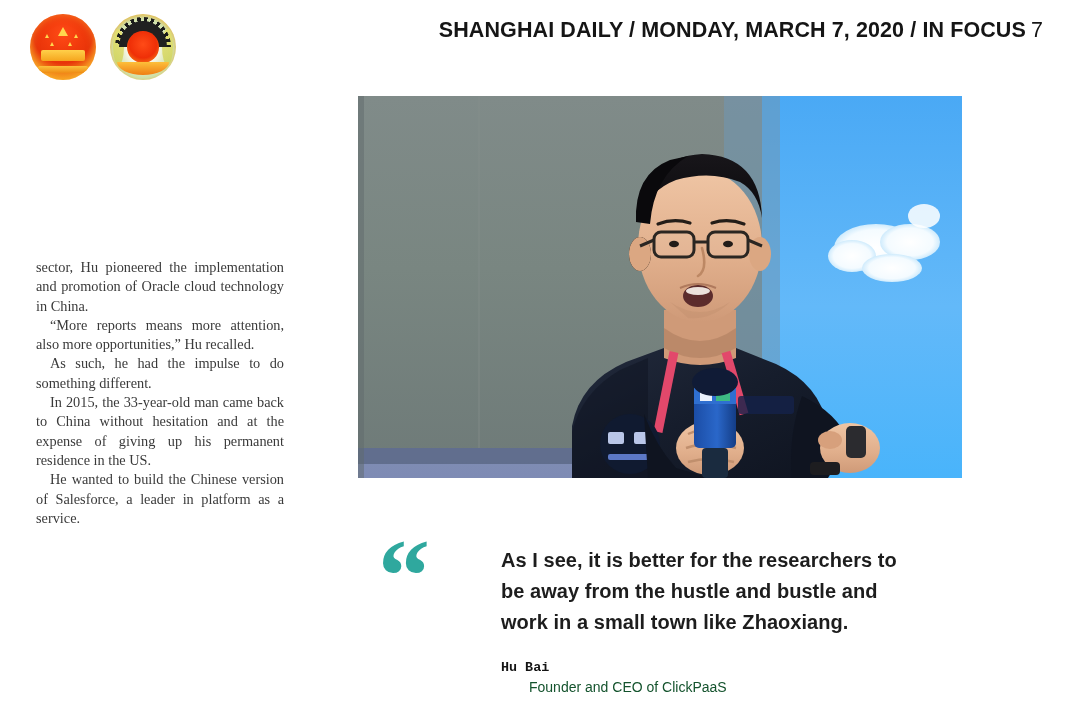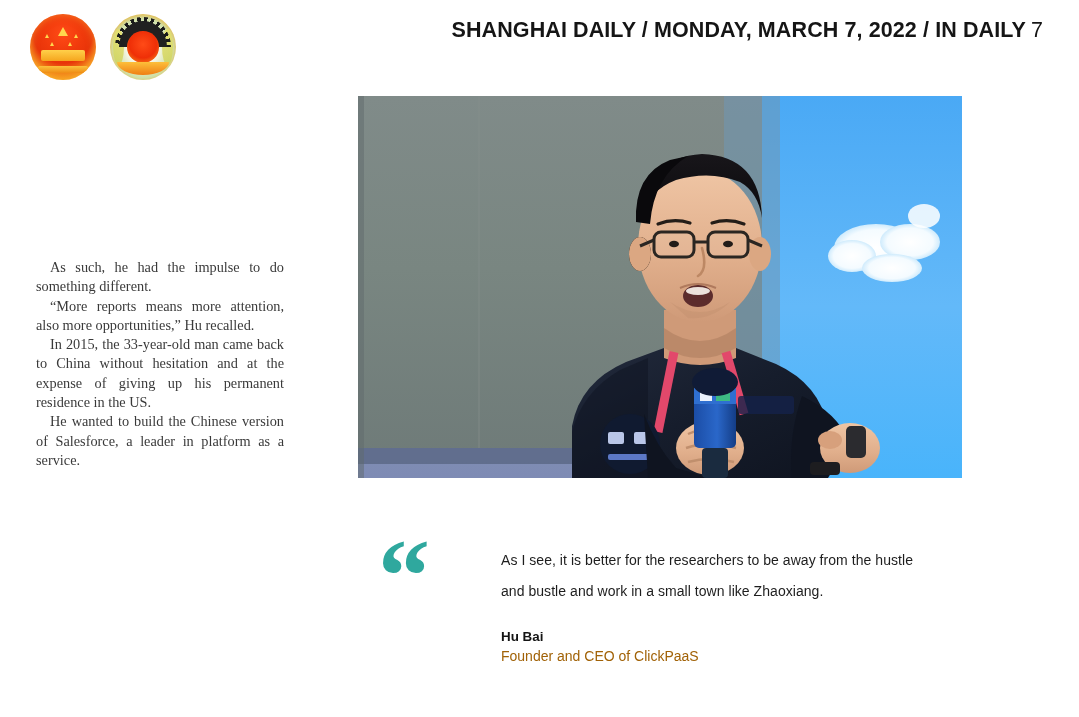--- a/index.html
+++ b/index.html
@@ -194,40 +194,42 @@
     letter-spacing: -2px;
     user-select: none;
   }
   .quote-body {
     position: absolute;
     left: 123px;
     top: 5px;
     width: 420px;
   }
   .quote-text {
-    font-size: 14px;
+    font-size: 20px;
     line-height: 31px;
     color: #1d1d1d;
-    font-weight: 400;
+    font-weight: 700;
     letter-spacing: .05px;
   }
   .quote-attrib {
     margin-top: 21px;
   }
   .quote-name {
     font-size: 13.4px;
     font-weight: 700;
     color: #141414;
     line-height: 18px;
+    font-family: Liberation Mono, monospace;
   }
   .quote-role {
     font-size: 14px;
     font-weight: 400;
-    color: #a16207;
+    color: #14532d;
     line-height: 20px;
+    margin-left: 28px;
   }
 </style>
 </head>
 <body>
 
 <div class="masthead">
 
   <div class="emblems">
     <div class="emblem emblem-prc">
       <span class="star-big"></span>
@@ -242,27 +244,28 @@
       <span class="wheat-l"></span>
       <span class="wheat-r"></span>
       <span class="gear"></span>
       <span class="gear2"></span>
       <span class="inner"></span>
       <span class="ribbon"></span>
     </div>
   </div>
 
   <div class="headline-bar">
-    <span class="hb-normal">SHANGHAI DAILY</span><span class="hb-normal"> / </span><span class="hb-normal">MONDAY, MARCH 7, 2022</span><span class="hb-normal"> / </span><span class="hb-bold">IN DAILY</span><span class="hb-page">7</span>
+    <span class="hb-normal">SHANGHAI DAILY</span><span class="hb-normal"> / </span><span class="hb-normal">MONDAY, MARCH 7, 2020</span><span class="hb-normal"> / </span><span class="hb-bold">IN FOCUS</span><span class="hb-page">7</span>
   </div>
 </div>
 
 <div class="text-column">
+  <p class="no-indent">sector, Hu pioneered the implementation and promotion of Oracle cloud technology in China.</p>
+  <p>“More reports means more attention, also more opportunities,” Hu recalled.</p>
   <p>As such, he had the impulse to do something different.</p>
-  <p>“More reports means more attention, also more opportunities,” Hu recalled.</p>
   <p>In 2015, the 33-year-old man came back to China without hesitation and at the expense of giving up his permanent residence in the US.</p>
   <p>He wanted to build the Chinese version of Salesforce, a leader in platform as a service.</p>
 </div>
 
 <div class="photo">
   <svg width="604" height="382" viewBox="0 0 604 382" xmlns="http://www.w3.org/2000/svg">
     <defs>
       <linearGradient id="gBack" x1="0" y1="0" x2="0" y2="1">
         <stop offset="0%" stop-color="#808b89"></stop>
         <stop offset="45%" stop-color="#798681"></stop>

